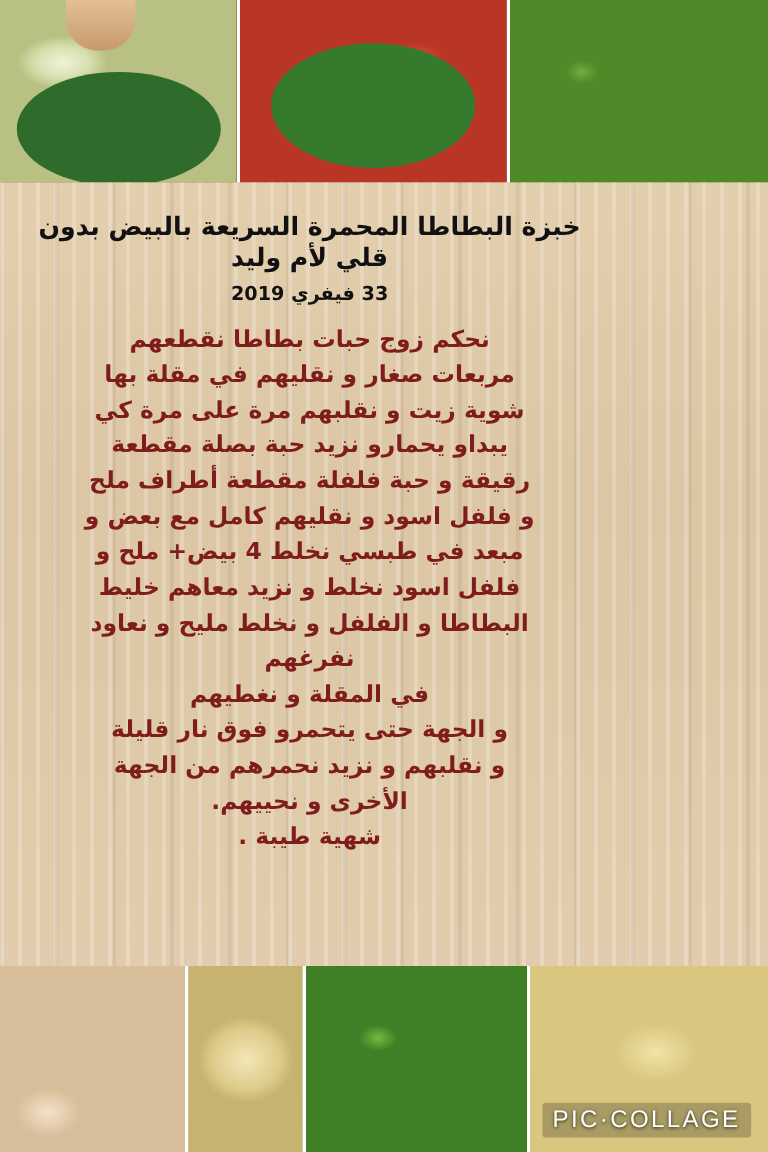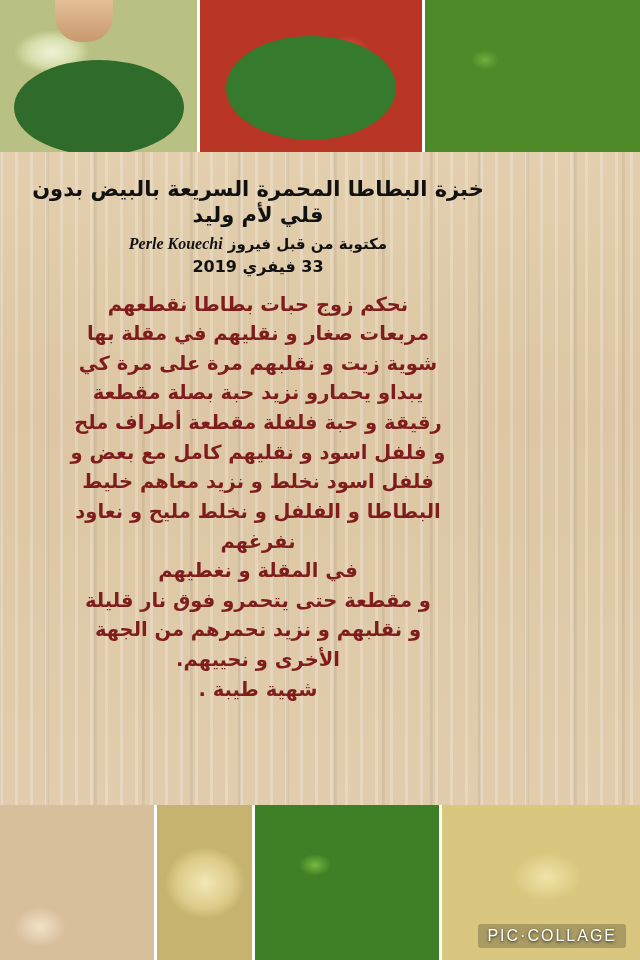--- a/index.html
+++ b/index.html
@@ -221,21 +221,21 @@
       radial-gradient(ellipse 52px 40px at 105px 78px, #efe9dc 0%, #ded7c5 100%),
       radial-gradient(ellipse 74px 60px at 105px 78px, #cfd2d4 0%, #a3a7aa 100%),
       linear-gradient(160deg, #b9b6b0 0%, #6f6d69 100%);
   }
   .watermark {
     position: absolute;
     right: 14px;
     bottom: 12px;
     color: #ffffff;
     font-family: "Liberation Sans", sans-serif;
-    font-size: 16px;
+    font-size: 20px;
     letter-spacing: 2px;
     text-shadow: 0 1px 3px rgba(0,0,0,0.8);
     background: rgba(0,0,0,0.22);
     padding: 3px 9px;
     border-radius: 3px;
   }
 </style>
 </head>
 <body>
 
@@ -246,36 +246,33 @@
       <div class="p1-hand"></div>
     </div>
     <div class="photo p2"></div>
     <div class="photo p3"></div>
   </div>
 
   <div class="wood"></div>
 
   <div class="content">
     <div class="recipe-title">خبزة البطاطا المحمرة السريعة  بالبيض بدون قلي لأم وليد</div>
-    <div class="byline">
-      <span>مكتوبة من قبل فيروز</span>
-      <span class="lat">Perle Kouechi</span>
-    </div>
     <div class="date">33 فيفري 2019</div>
     <div class="body-text">
       <p>نحكم زوج حبات بطاطا نقطعهم</p>
       <p>مربعات صغار و نقليهم في مقلة بها</p>
       <p>شوية زيت و نقلبهم مرة على مرة كي</p>
       <p>يبداو يحمارو نزيد حبة بصلة مقطعة</p>
       <p>رقيقة و حبة فلفلة مقطعة أطراف ملح</p>
       <p>و فلفل اسود و نقليهم كامل مع بعض و</p>
+      <p>مبعد في طبسي نخلط 4 بيض+ ملح و</p>
       <p>فلفل اسود نخلط و نزيد معاهم خليط</p>
       <p>البطاطا و الفلفل و نخلط مليح و نعاود نفرغهم</p>
       <p>في المقلة  و نغطيهم</p>
-      <p>و مقطعة حتى يتحمرو فوق نار قليلة</p>
+      <p>و الجهة حتى يتحمرو فوق نار قليلة</p>
       <p>و نقلبهم و نزيد نحمرهم من الجهة</p>
       <p>الأخرى و نحييهم.</p>
       <p>شهية طيبة .</p>
     </div>
   </div>
 
   <div class="bottom-strip">
     <div class="photo b1"></div>
     <div class="photo b2"></div>
     <div class="photo b3"></div>

